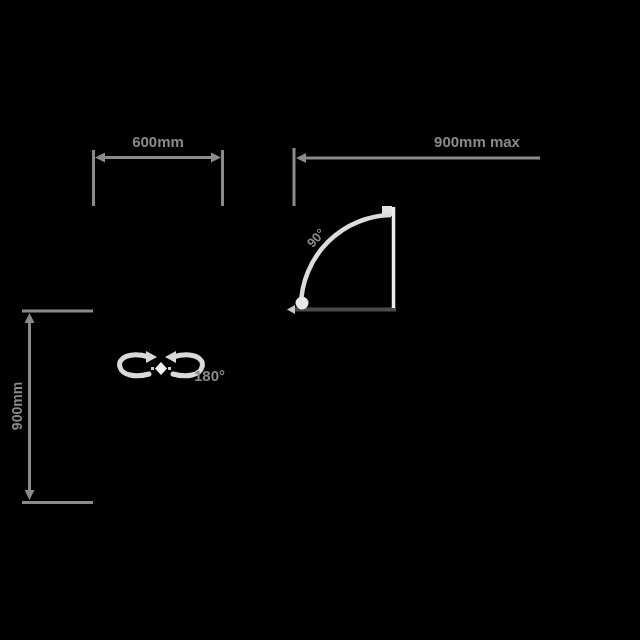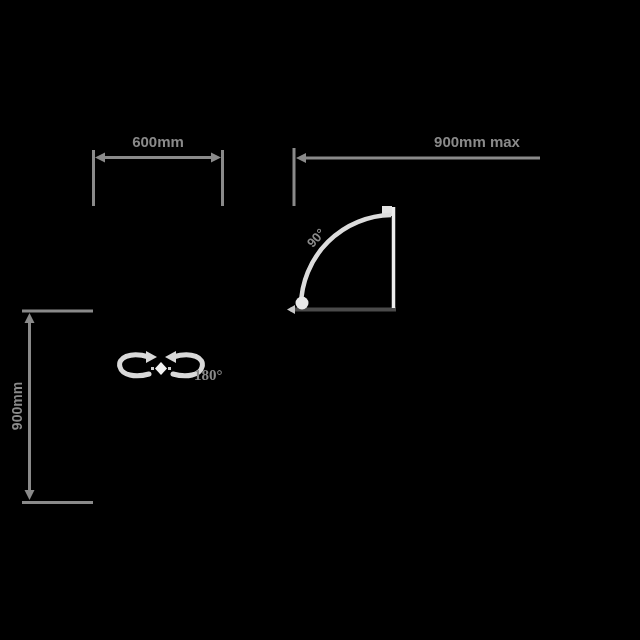--- a/index.html
+++ b/index.html
@@ -36,21 +36,20 @@
     font-size: 14px;
     transform: translate(-50%, -50%) rotate(-90deg);
   }
   .deg-swing-label {
     font-size: 13px;
     transform: translate(-50%, -50%) rotate(-48deg);
   }
   .deg-rotation-label {
     font-size: 15px;
     transform: translate(0, -50%);
-    font-family: Liberation Serif, serif;
   }
 </style>
 </head>
 <body>
 
 <div class="canvas">
 
   <svg class="diagram-svg" width="640" height="640" viewBox="0 0 640 640">
 
     <g>

